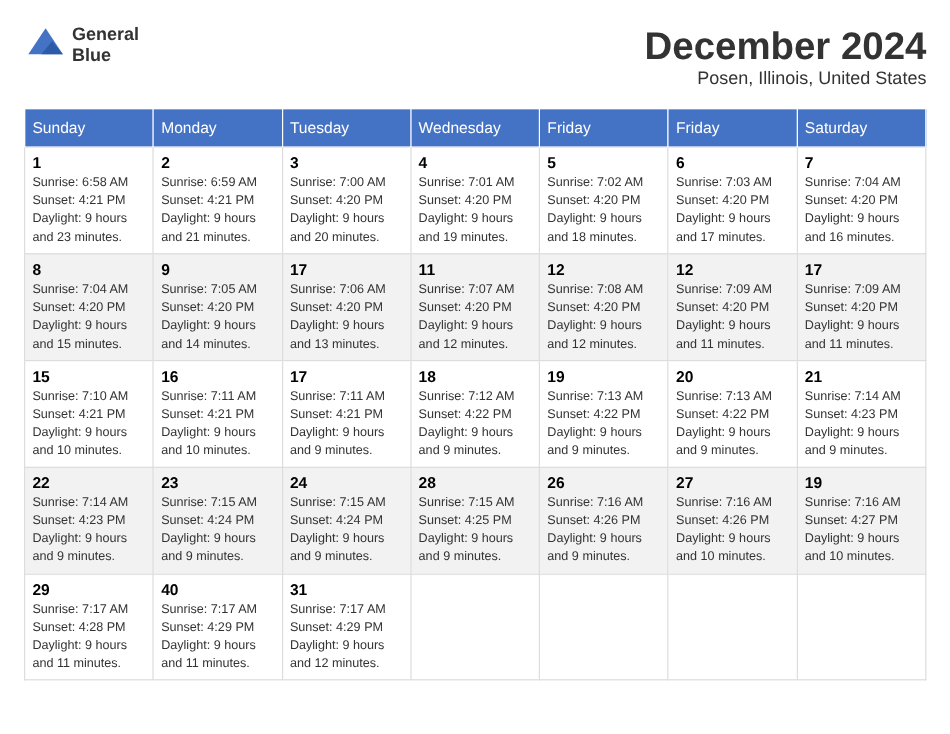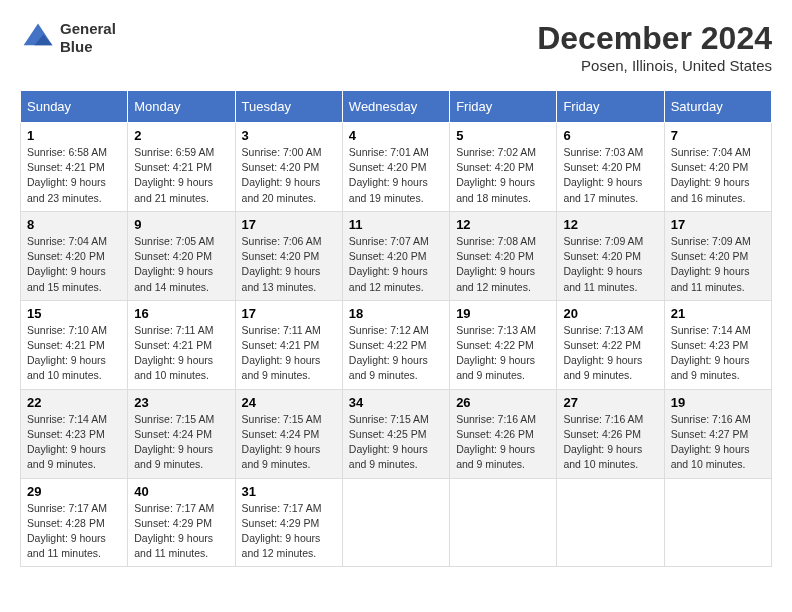--- a/index.html
+++ b/index.html
@@ -219,21 +219,21 @@
         </td>
         <td>
           <span class="day-num">23</span>
           <div class="day-info">Sunrise: 7:15 AM<br>Sunset: 4:24 PM<br>Daylight: 9 hours<br>and 9 minutes.</div>
         </td>
         <td>
           <span class="day-num">24</span>
           <div class="day-info">Sunrise: 7:15 AM<br>Sunset: 4:24 PM<br>Daylight: 9 hours<br>and 9 minutes.</div>
         </td>
         <td>
-          <span class="day-num">34</span>
+          <span class="day-num">28</span>
           <div class="day-info">Sunrise: 7:15 AM<br>Sunset: 4:25 PM<br>Daylight: 9 hours<br>and 9 minutes.</div>
         </td>
         <td>
           <span class="day-num">26</span>
           <div class="day-info">Sunrise: 7:16 AM<br>Sunset: 4:26 PM<br>Daylight: 9 hours<br>and 9 minutes.</div>
         </td>
         <td>
           <span class="day-num">27</span>
           <div class="day-info">Sunrise: 7:16 AM<br>Sunset: 4:26 PM<br>Daylight: 9 hours<br>and 10 minutes.</div>
         </td>

